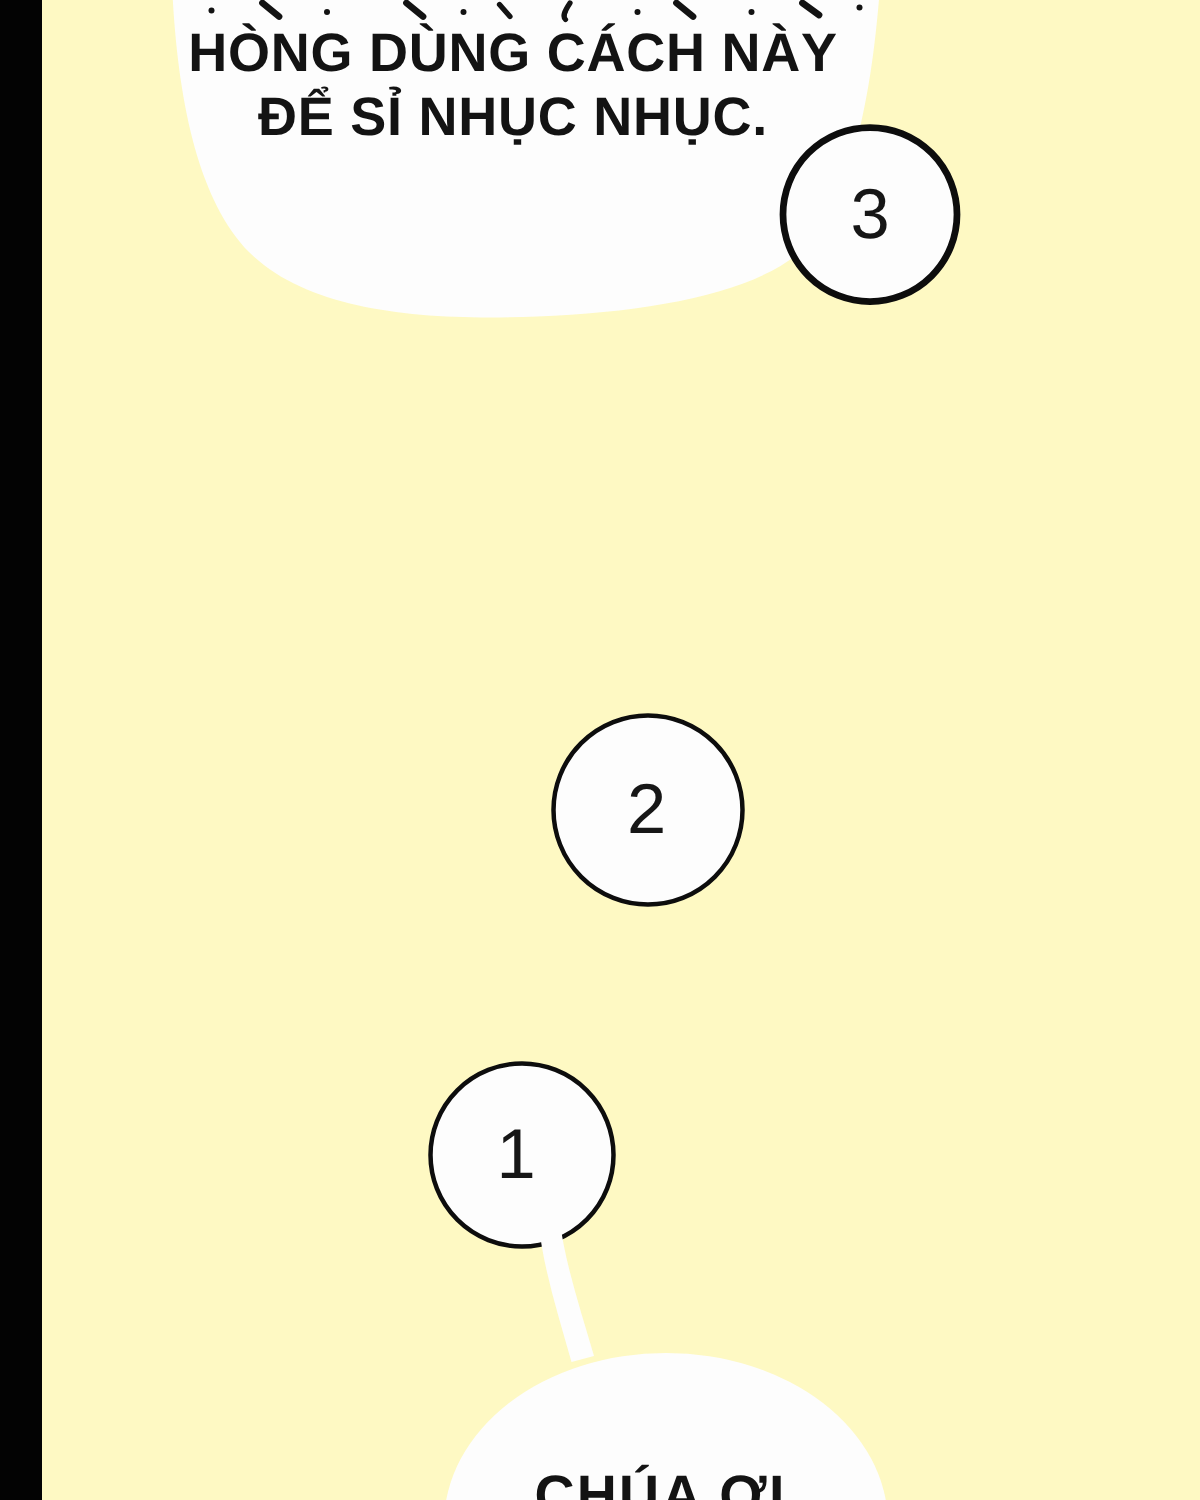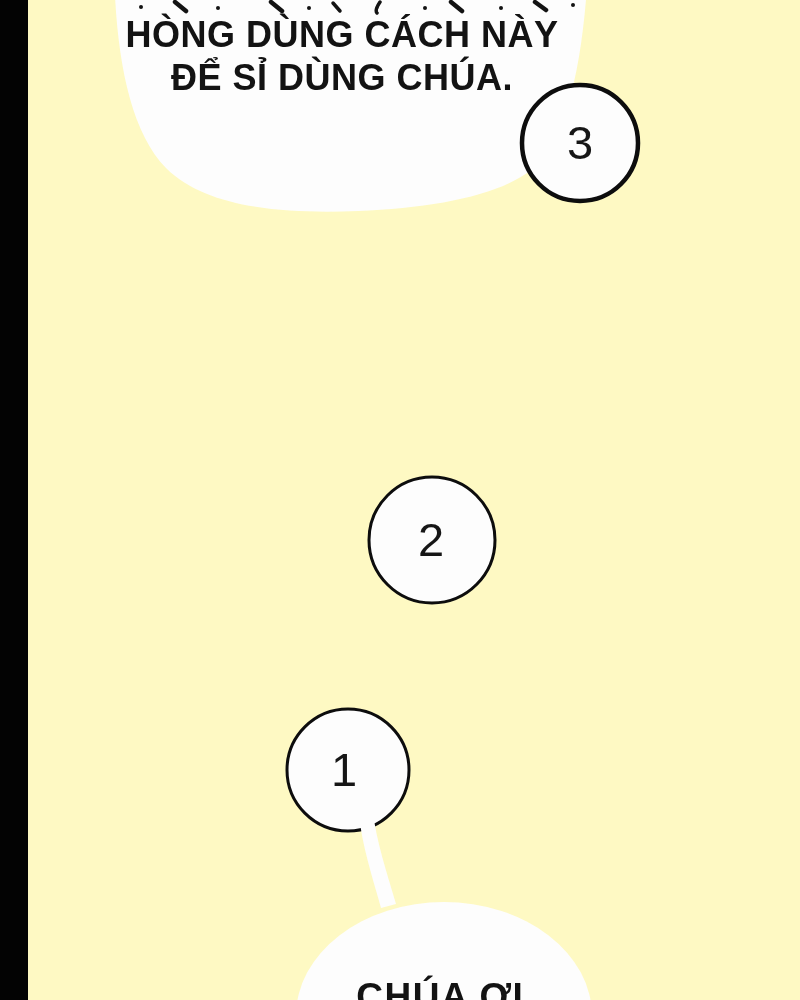--- a/index.html
+++ b/index.html
@@ -95,21 +95,21 @@
              C 334,845 344,876 353,908
              L 368,904
              C 359,873 348,840 345,812
              Z" fill="#fdfdfd"></path>
 
     <ellipse cx="416" cy="1016" rx="148" ry="114" fill="#fdfdfd"></ellipse>
   </svg>
 
   <div id="top-bubble-text" class="txt">
     <div>HÒNG DÙNG CÁCH NÀY</div>
-    <div>ĐỂ SỈ DÙNG CHÚA.</div>
+    <div>ĐỂ SỈ NHỤC NHỤC.</div>
   </div>
 
   <div id="digit-3" class="count-digit">3</div>
   <div id="digit-2" class="count-digit">2</div>
   <div id="digit-1" class="count-digit">1</div>
 
   <div id="bottom-bubble-text" class="txt">CHÚA ƠI...</div>
 
 </div>
 

